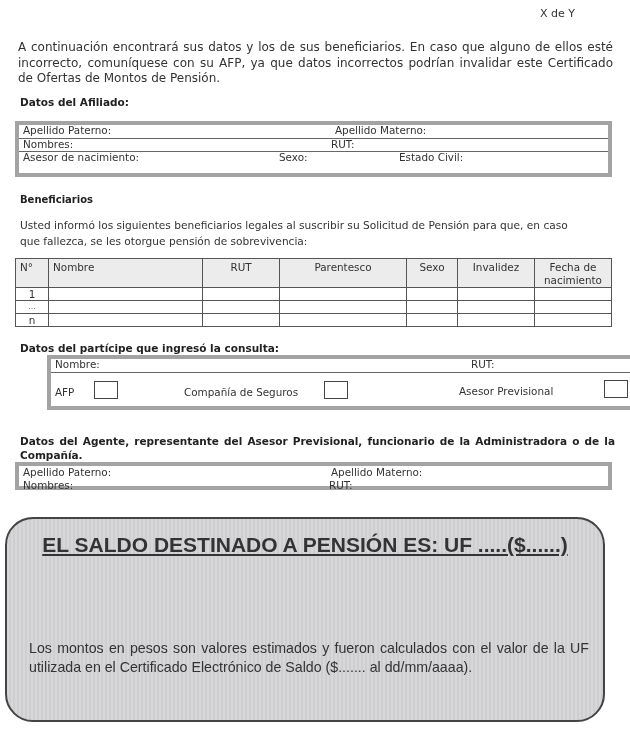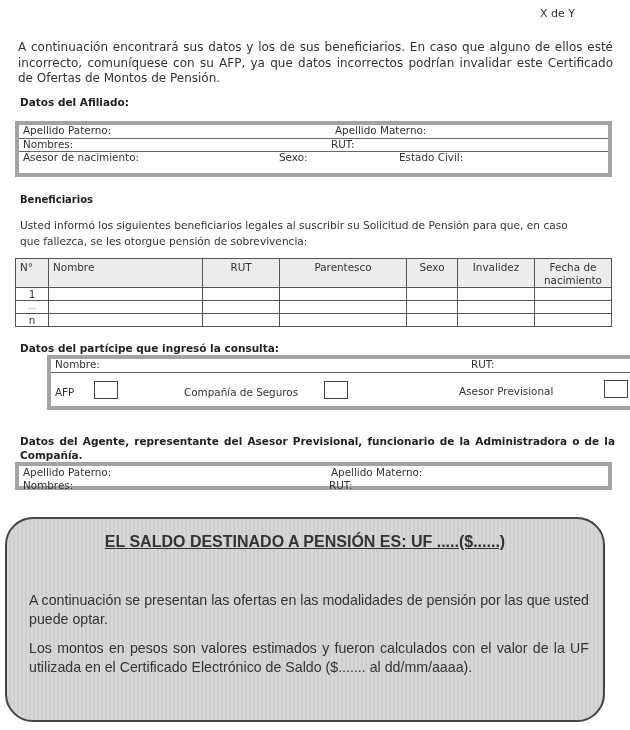--- a/index.html
+++ b/index.html
@@ -36,21 +36,21 @@
 
     .saldo-box {
       position: absolute; top: 517px; left: 5px; width: 600px; height: 205px;
       border: 2px solid #444; border-radius: 28px; box-sizing: border-box;
       background: #d5d5d8;
       background-image: repeating-linear-gradient(90deg, rgba(255,255,255,0.06) 0 2px, rgba(0,0,0,0.03) 2px 4px);
       font-family: "Liberation Sans", sans-serif;
     }
     .saldo-title {
       position: absolute; top: 14px; left: 0; right: 0; text-align: center;
-      font-size: 16px; font-weight: bold; text-decoration: underline; color: #333;
+      font-size: 21px; font-weight: bold; text-decoration: underline; color: #333;
     }
     .saldo-p {
       position: absolute; left: 22px; width: 560px; font-size: 14.2px; line-height: 19px;
       text-align: justify; color: #333;
     }
   </style>
 </head>
 <body>
 
 <div class="abs page-num">X de Y</div>
@@ -136,15 +136,14 @@
 <div class="abs sec-title" style="top:434px;left:20px;width:595px;text-align:justify;line-height:14px;">Datos del Agente, representante del Asesor Previsional, funcionario de la Administradora o de la Compañía.</div>
 <div class="abs box" style="top:462px;left:15px;width:597px;height:28px;">
   <span class="lbl" style="left:4px;top:0;">Apellido Paterno:</span>
   <span class="lbl" style="left:312px;top:0;">Apellido Materno:</span>
   <span class="lbl" style="left:4px;top:13px;">Nombres:</span>
   <span class="lbl" style="left:310px;top:13px;">RUT:</span>
 </div>
 
 <div class="saldo-box">
   <div class="saldo-title">EL SALDO DESTINADO A PENSIÓN ES: UF .....($......)</div>
-  <div class="saldo-p" style="top:72px;">A continuación se presentan las ofertas en las modalidades de pensión por las que usted puede optar.</div>
   <div class="saldo-p" style="top:120px;">Los montos en pesos son valores estimados y fueron calculados con el valor de la UF utilizada en el Certificado Electrónico de Saldo ($....... al dd/mm/aaaa).</div>
 </div>
 
 </body></html>

